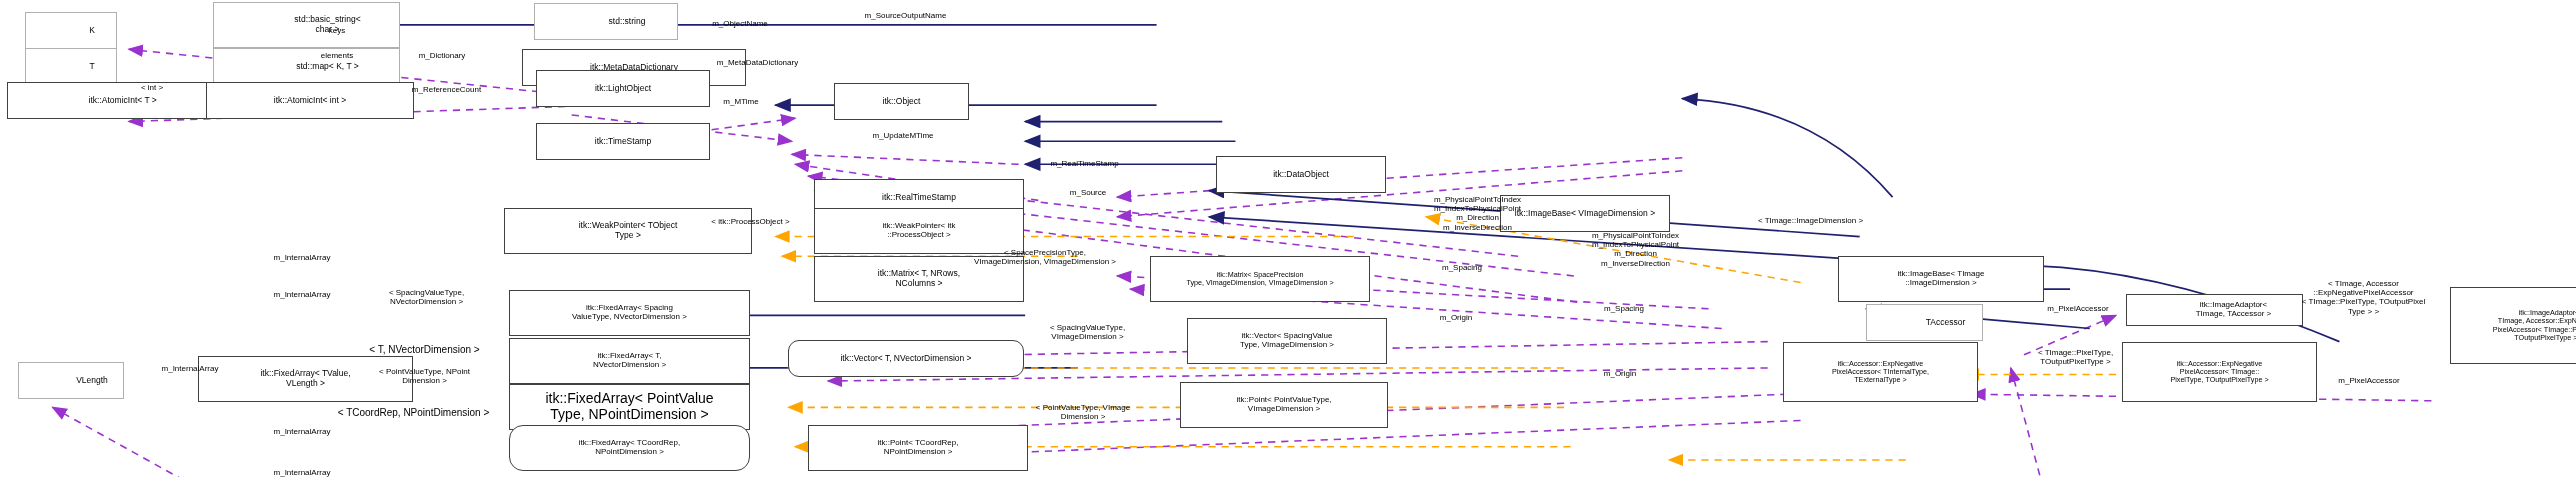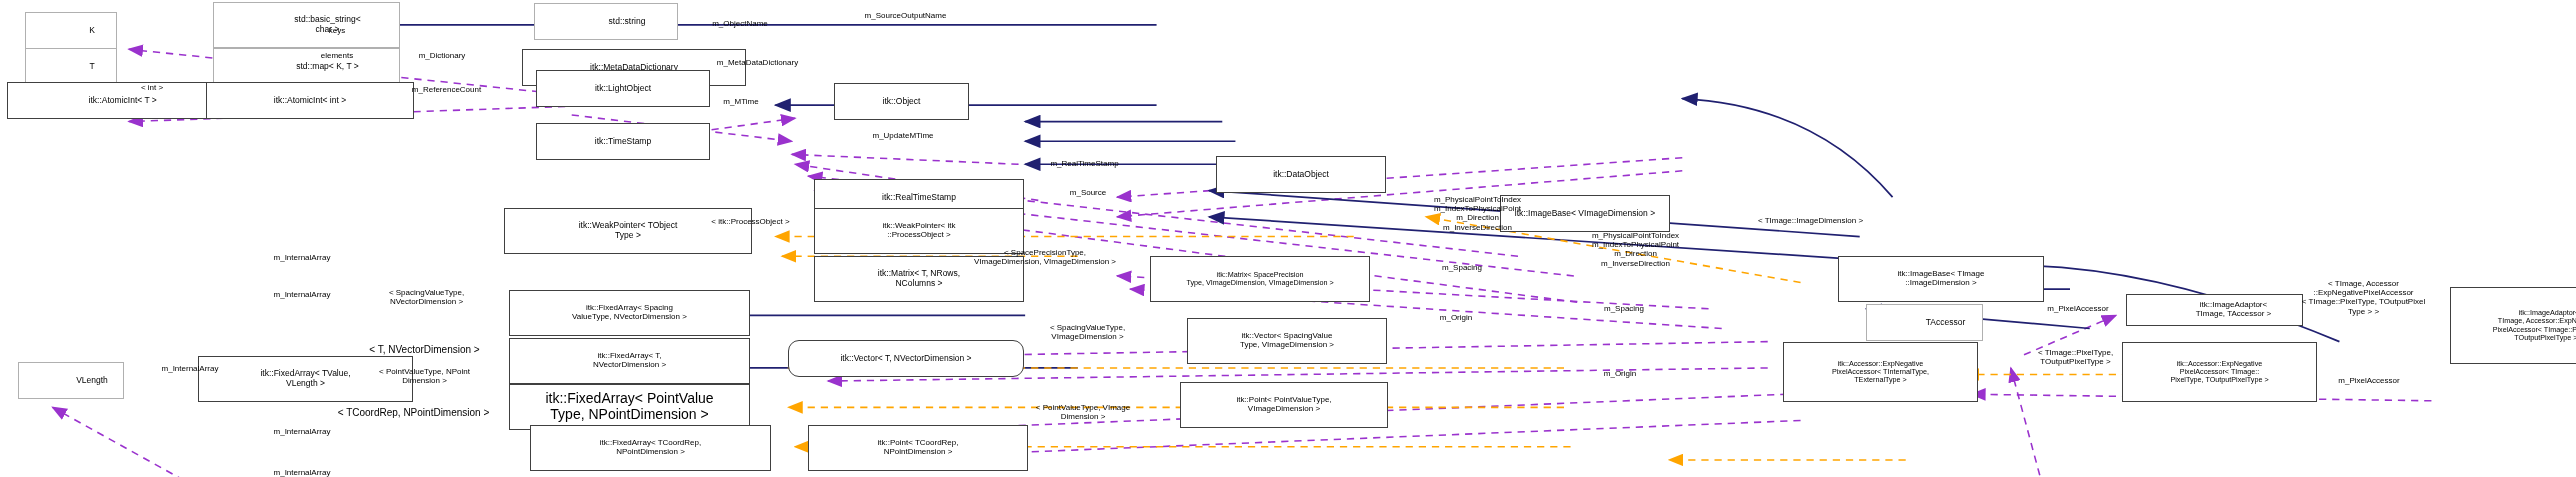--- a/index.html
+++ b/index.html
@@ -133,21 +133,21 @@
     <div class="node thick" style="left: 814px; top: 256px; width: 210px; height: 46px; font-size: 8.5px;">itk::Matrix&lt; T, NRows,
 NColumns &gt;</div>
     <div class="node thick" style="left: 1150px; top: 256px; width: 220px; height: 46px; font-size: 7.2px;">itk::Matrix&lt; SpacePrecision
 Type, VImageDimension, VImageDimension &gt;</div>
     <div class="node thick" style="left: 509px; top: 290px; width: 241px; height: 46px; font-size: 8px;">itk::FixedArray&lt; Spacing
 ValueType, NVectorDimension &gt;</div>
     <div class="node thick" style="left: 509px; top: 338px; width: 241px; height: 46px; font-size: 8px;">itk::FixedArray&lt; T,
 NVectorDimension &gt;</div>
     <div class="node thick" style="left: 509px; top: 384px; width: 241px; height: 46px; font-size: 14px;">itk::FixedArray&lt; PointValue
 Type, NPointDimension &gt;</div>
-    <div class="node thick" style="left: 530px; top: 425px; width: 241px; height: 46px; font-size: 8px;">itk::FixedArray&lt; TCoordRep,
+    <div class="node thick" style="left: 509px; top: 425px; width: 241px; height: 46px; font-size: 8px; border-radius: 14px;">itk::FixedArray&lt; TCoordRep,
 NPointDimension &gt;</div>
     <div class="node thick" style="left: 198px; top: 356px; width: 215px; height: 46px; font-size: 8.5px;">itk::FixedArray&lt; TValue,
 VLength &gt;</div>
     <div class="node plain" style="left: 18px; top: 362px; width: 106px; height: 37px; font-size: 8.5px;">VLength</div>
     <div class="node thick" style="left: 788px; top: 340px; width: 236px; height: 37px; font-size: 8.5px; border-radius: 11px;">itk::Vector&lt; T, NVectorDimension &gt;</div>
     <div class="node thick" style="left: 1187px; top: 318px; width: 200px; height: 46px; font-size: 8px;">itk::Vector&lt; SpacingValue
 Type, VImageDimension &gt;</div>
     <div class="node thick" style="left: 808px; top: 425px; width: 220px; height: 46px; font-size: 8px;">itk::Point&lt; TCoordRep,
 NPointDimension &gt;</div>
     <div class="node thick" style="left: 1180px; top: 382px; width: 208px; height: 46px; font-size: 8px;">itk::Point&lt; PointValueType,

